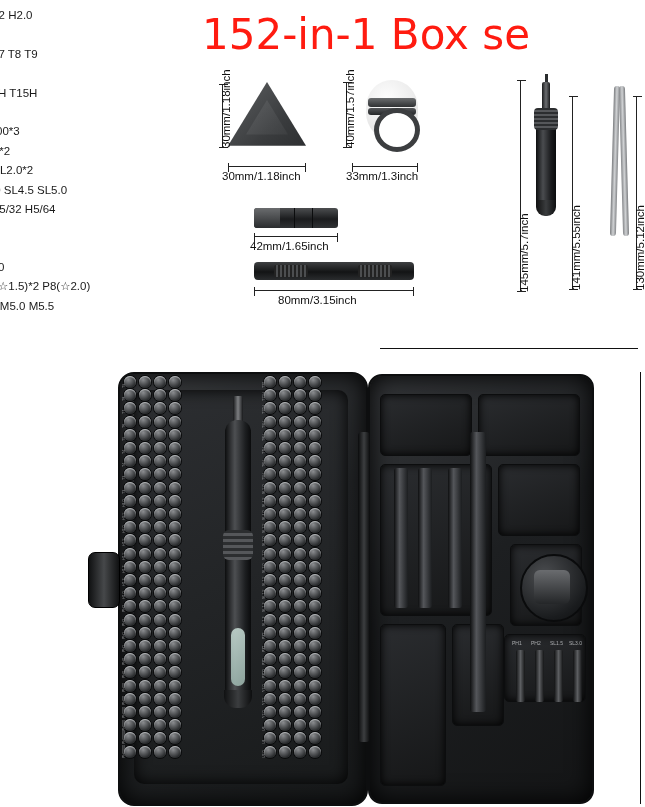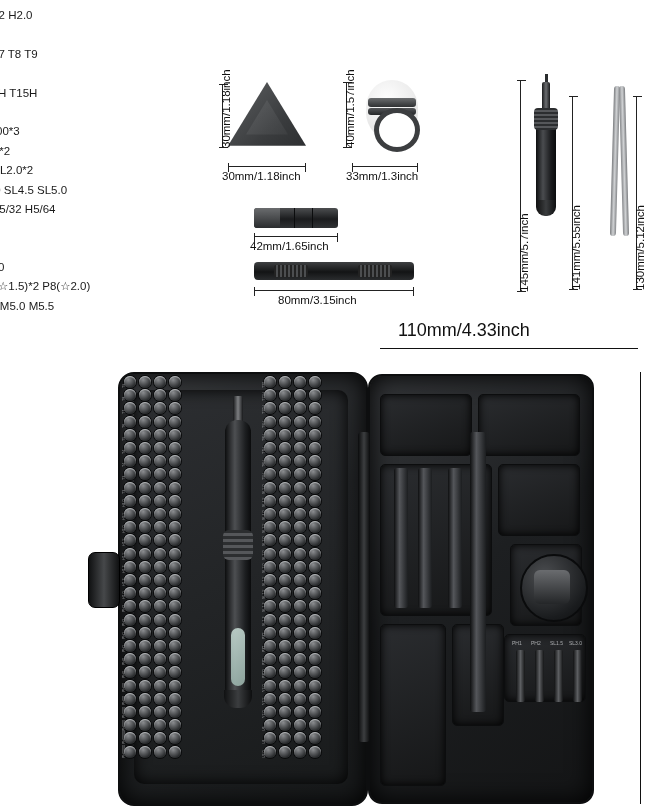--- a/index.html
+++ b/index.html
@@ -163,20 +163,21 @@
     <div>m</div>
     <div>1.5  3.0</div>
     <div>.5  2.5  2.7  3.0</div>
     <div>, SQ2 SQ3</div>
     <div>6  U3.0  U4  U6</div>
     <div>5</div>
     <div></div>
     <div>0 J1 J2</div>
   </div>
 
+  <div class="title">152-in-1 Box se</div>
 
   <div class="tri"></div>
   <div class="tri-in"></div>
   <div class="vrule" style="left:222px;top:84px;height:64px;"></div>
   <div class="vcap" style="left:220px;top:148px;">30mm/1.18inch</div>
   <div class="hrule" style="left:228px;top:166px;width:78px;"></div>
   <div class="cap" style="left:222px;top:170px;">30mm/1.18inch</div>
 
   <div class="ring-wrap">
     <div class="ring-outer"></div>
@@ -214,21 +215,20 @@
   <div class="hrule" style="left:254px;top:236px;width:84px;"></div>
   <div class="cap" style="left:250px;top:240px;">42mm/1.65inch</div>
 
   <div class="flexbar">
     <div class="k" style="left:20px;"></div>
     <div class="k" style="left:104px;"></div>
   </div>
   <div class="hrule" style="left:254px;top:290px;width:160px;"></div>
   <div class="cap" style="left:278px;top:294px;">80mm/3.15inch</div>
 
-  <div class="cap big" style="left:398px;top:320px;">110mm/4.33inch</div>
   <div class="plainrule" style="left:380px;top:348px;width:258px;"></div>
   <div class="rightline"></div>
 
   <div class="case">
     <div class="case-left"></div>
     <div class="case-right"></div>
     <div class="hinge"></div>
     <div class="tray"></div>
     <div class="grid l" id="gridL">
         <div class="hole" style="left: 0px; top: 4px;"></div>

